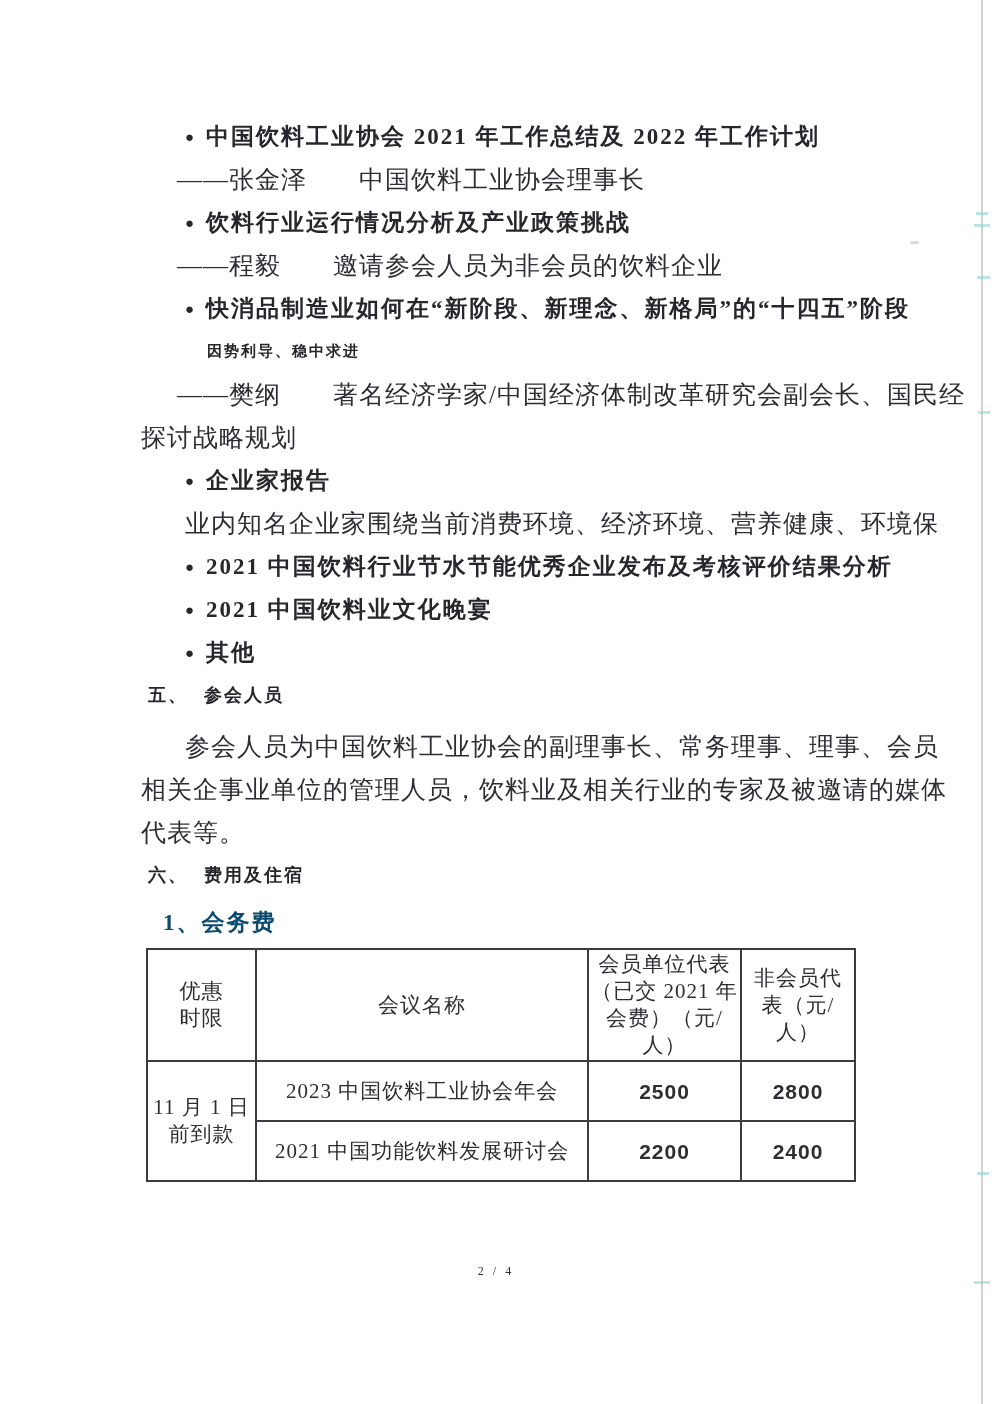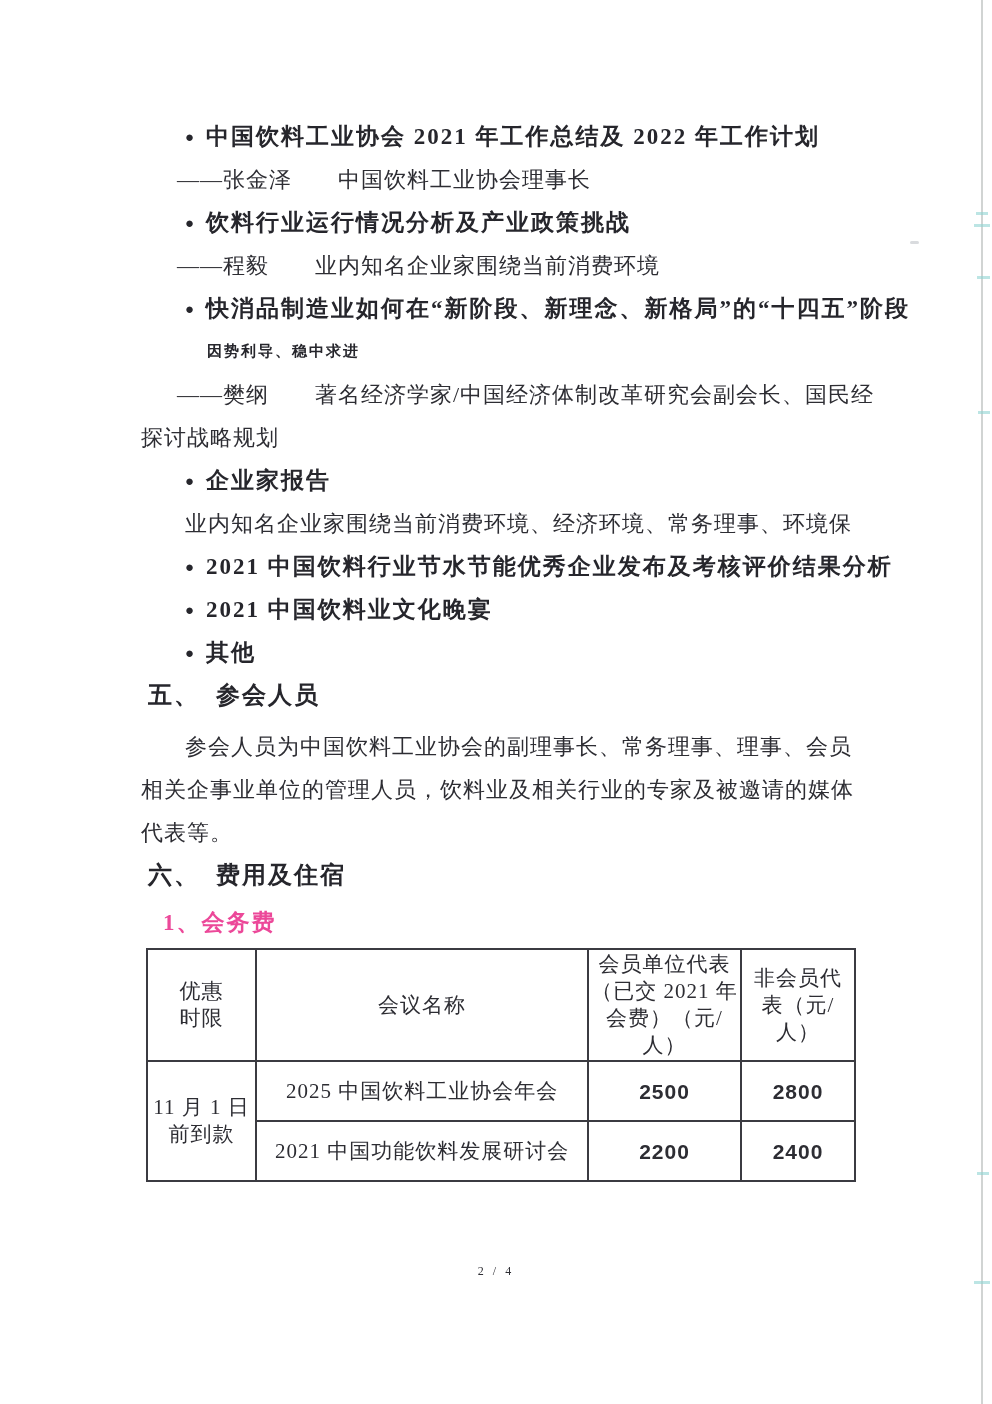--- a/index.html
+++ b/index.html
@@ -14,21 +14,21 @@
   }
   .body{
     position:absolute;
     left:141px;top:115px;
     width:714px;
   }
   .line{
     height:43px;
     line-height:43px;
     white-space:nowrap;
-    font-size:22px;
+    font-size:25px;
     letter-spacing:1px;
   }
   .bullet{
     padding-left:44px;
     font-weight:bold;
     font-size:23px;
     letter-spacing:2px;
     color:#26262c;
   }
   .bullet .dot{
@@ -43,32 +43,32 @@
     font-size:15px;
     letter-spacing:2px;
     color:#26262c;
   }
   .dash{ padding-left:36px; }
   .para-first{ padding-left:44px; }
   .wrap{ padding-left:0; }
   .sec-heading{
     padding-left:7px;
     font-weight:bold;
-    font-size:24px;
+    font-size:18px;
     letter-spacing:2px;
     color:#26262c;
   }
   .sec-heading .sec-num{ margin-right:16px; letter-spacing:2px; }
   .gap8{ margin-top:8px; }
   .sub-heading{
     padding-left:22px;
     font-weight:bold;
     font-size:23px;
     letter-spacing:2px;
-    color:#ec4899;
+    color:#0c4a6e;
     margin-top:4px;
   }
   table.fee{
     border-collapse:collapse;
     table-layout:fixed;
     width:708px;
     margin-left:5px;
     margin-top:4px;
   }
   table.fee td{
@@ -135,27 +135,27 @@
 </style>
 </head>
 <body>
 
 <div class="page">
   <div class="body">
 
     <div class="line bullet"><span class="dot">●</span><span>中国饮料工业协会 2021 年工作总结及 2022 年工作计划</span></div>
     <div class="line dash">——张金泽　　中国饮料工业协会理事长</div>
     <div class="line bullet"><span class="dot">●</span><span>饮料行业运行情况分析及产业政策挑战</span></div>
-    <div class="line dash">——程毅　　业内知名企业家围绕当前消费环境</div>
+    <div class="line dash">——程毅　　邀请参会人员为非会员的饮料企业</div>
     <div class="line bullet"><span class="dot">●</span><span>快消品制造业如何在“新阶段、新理念、新格局”的“十四五”阶段</span></div>
     <div class="line bullet-cont">因势利导、稳中求进</div>
     <div class="line dash">——樊纲　　著名经济学家/中国经济体制改革研究会副会长、国民经</div>
     <div class="line wrap">探讨战略规划</div>
     <div class="line bullet"><span class="dot">●</span><span>企业家报告</span></div>
-    <div class="line para-first">业内知名企业家围绕当前消费环境、经济环境、常务理事、环境保</div>
+    <div class="line para-first">业内知名企业家围绕当前消费环境、经济环境、营养健康、环境保</div>
     <div class="line bullet"><span class="dot">●</span><span>2021 中国饮料行业节水节能优秀企业发布及考核评价结果分析</span></div>
     <div class="line bullet"><span class="dot">●</span><span>2021 中国饮料业文化晚宴</span></div>
     <div class="line bullet"><span class="dot">●</span><span>其他</span></div>
 
     <div class="line sec-heading"><span class="sec-num">五、</span><span>参会人员</span></div>
     <div class="line para-first gap8">参会人员为中国饮料工业协会的副理事长、常务理事、理事、会员</div>
     <div class="line wrap">相关企事业单位的管理人员，饮料业及相关行业的专家及被邀请的媒体</div>
     <div class="line wrap">代表等。</div>
 
     <div class="line sec-heading"><span class="sec-num">六、</span><span>费用及住宿</span></div>
@@ -175,21 +175,21 @@
         <td class="hdr">会议名称</td>
         <td class="hdr">会员单位代表
 （已交 2021 年
 会费）（元/人）</td>
         <td class="hdr">非会员代
 表（元/人）</td>
       </tr>
       <tr>
         <td class="cell-group" rowspan="2">11 月 1 日
 前到款</td>
-        <td class="cell-meeting">2025 中国饮料工业协会年会</td>
+        <td class="cell-meeting">2023 中国饮料工业协会年会</td>
         <td class="cell-num">2500</td>
         <td class="cell-num">2800</td>
       </tr>
       <tr>
         <td class="cell-meeting">2021 中国功能饮料发展研讨会</td>
         <td class="cell-num">2200</td>
         <td class="cell-num">2400</td>
       </tr>
     </tbody>
       </table>

